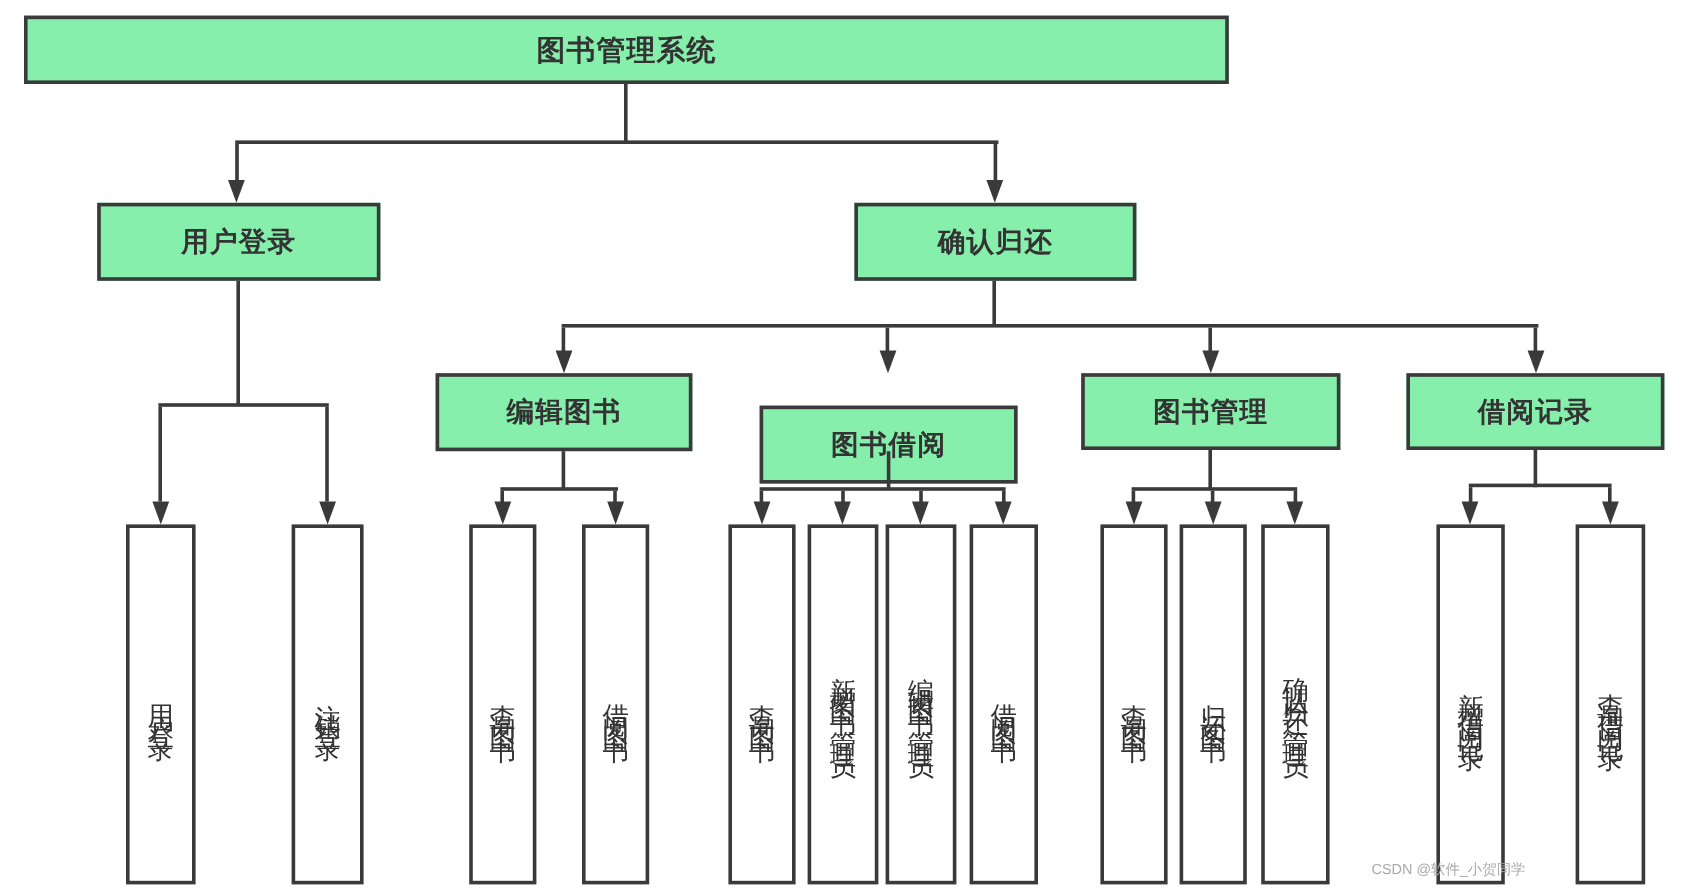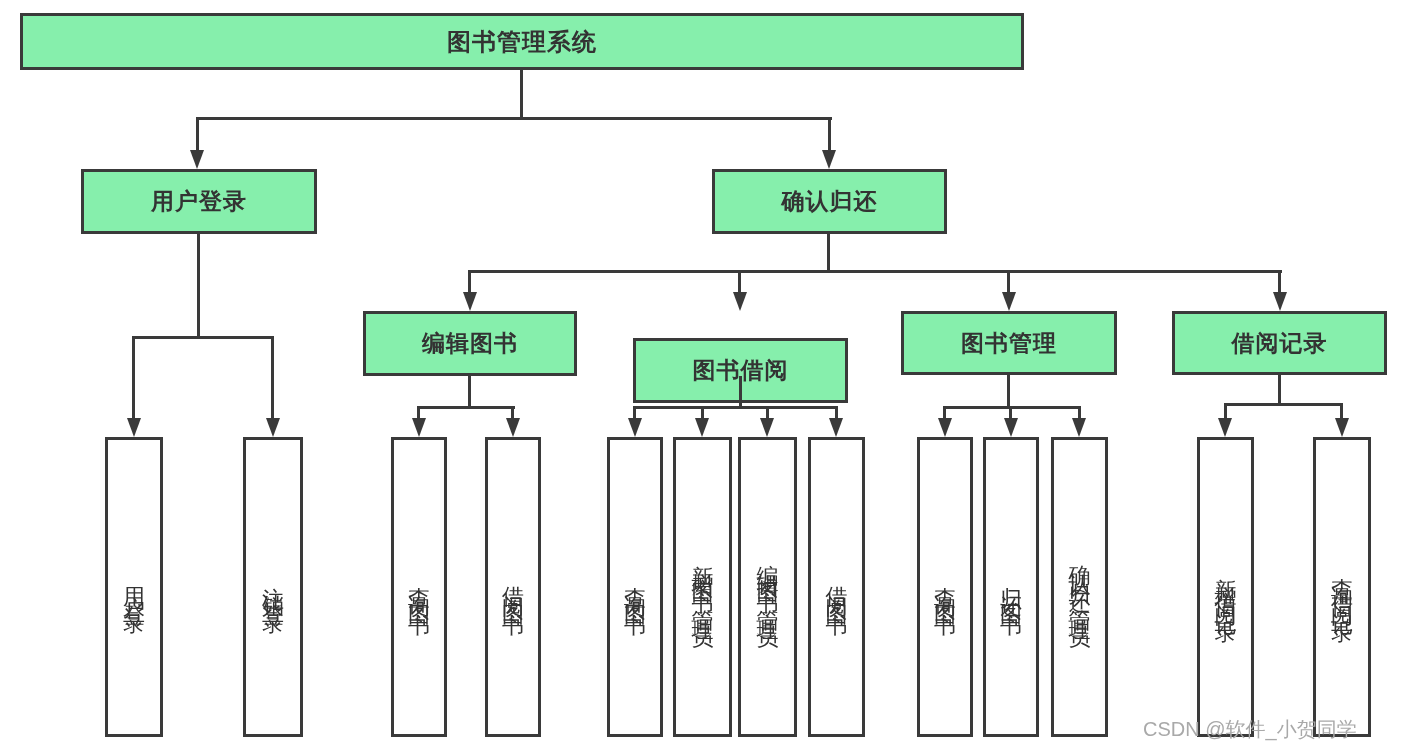--- a/index.html
+++ b/index.html
@@ -44,21 +44,21 @@
   .hl{position:absolute;height:3px;background:var(--line,#3a3a3a);}
   .ar{
     position:absolute;width:0;height:0;
     border-left:7px solid transparent;
     border-right:7px solid transparent;
     border-top:19px solid var(--line,#3a3a3a);
   }
   #watermark{
     position:absolute;
     left:1143px;top:716px;
-    font-size:20px;
+    font-size:12px;
     color:var(--wm,#a9a9a9);
     white-space:nowrap;
     z-index:5;
   }
 </style>
 </head>
 <body>
 
 <div id="stage" style="--line: #3a3a3a; --text: #333333; --wm: #a9a9a9; --bg: #ffffff;">
 

